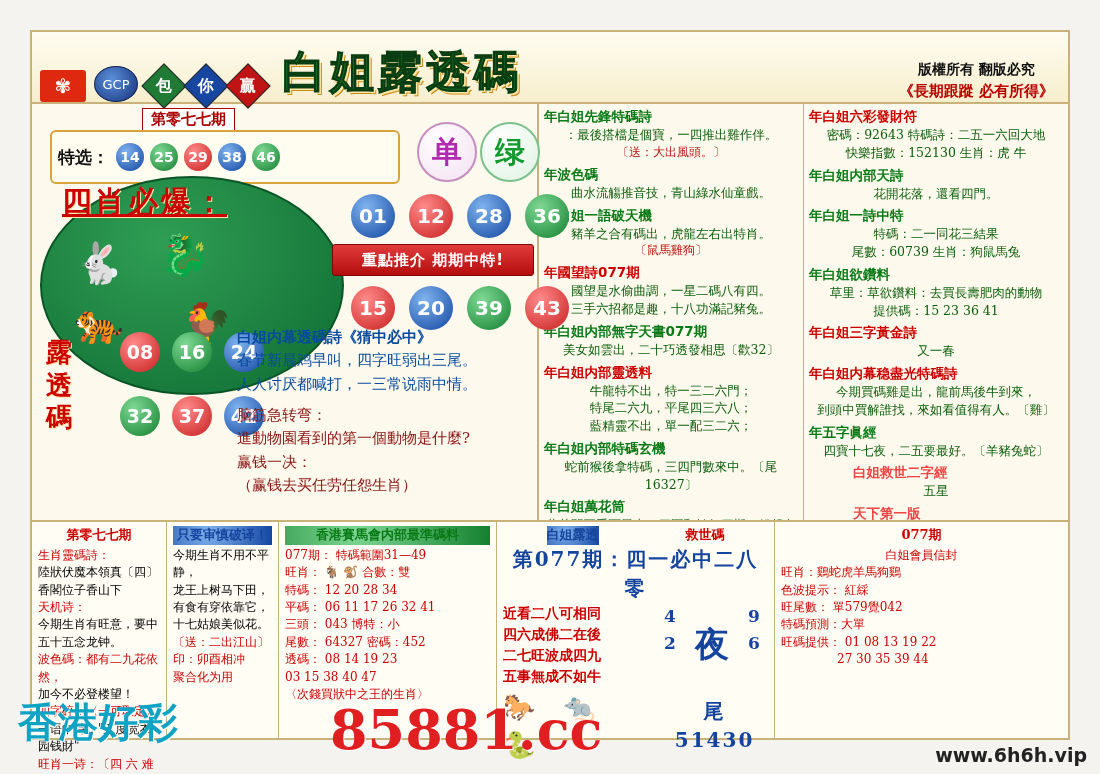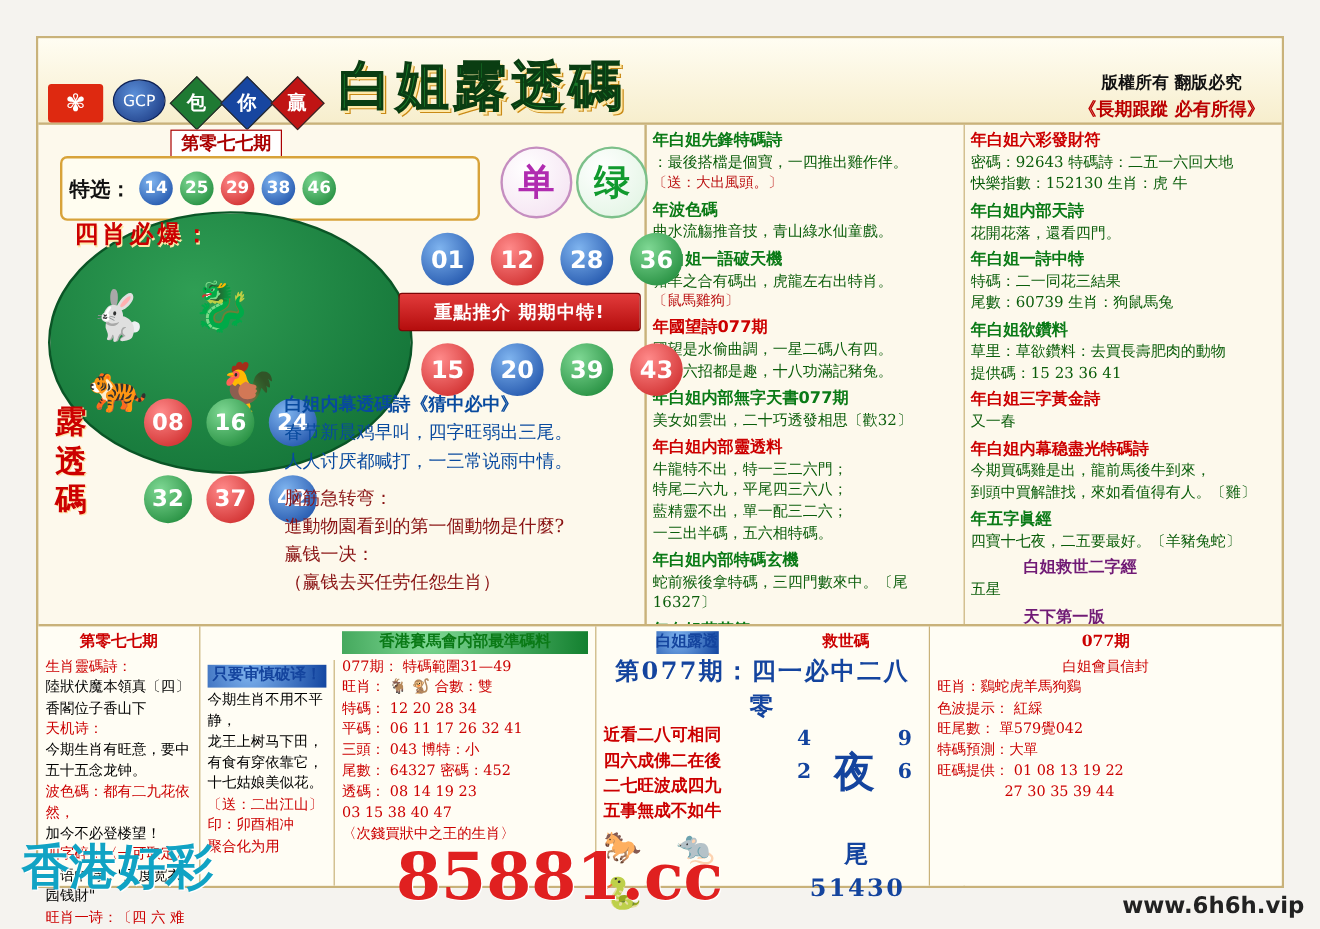--- a/index.html
+++ b/index.html
@@ -89,22 +89,22 @@
     background:radial-gradient(circle at 35% 30%,#ffffff,#def3e0);
     border:2px solid #7cc08a;display:flex;align-items:center;justify-content:center;
     font-size:30px;font-weight:bold;color:#119a2e;
   }
   .oval{
     position:absolute;left:8px;top:72px;width:300px;height:215px;border-radius:50%;
     background:radial-gradient(ellipse at 40% 30%,#2f9e54,#0e6b32);
     border:2px solid #0a5526;
   }
   .sixiao{
-    position:absolute;left:30px;top:78px;font-size:20px;font-weight:bold;color:#c00;
-    text-shadow:1px 1px 0 #ffe9a8;font-family:"DejaVu Serif",serif;letter-spacing:3px;
+    position:absolute;left:30px;top:78px;font-size:30px;font-weight:bold;color:#c00;
+    text-shadow:1px 1px 0 #ffe9a8;font-family:"DejaVu Serif",serif;letter-spacing:3px;text-decoration:underline;
   }
   .animal{position:absolute;font-size:40px;}
   .a1{left:42px;top:136px;}
   .a2{left:128px;top:128px;color:#2b5fae;}
   .a3{left:42px;top:196px;color:#c06a12;}
   .a4{left:150px;top:196px;color:#b03030;}
 
   .rowballs{position:absolute;display:flex;align-items:center;}
   .r1{left:312px;top:90px;}
   .r2{left:312px;top:182px;}
@@ -124,37 +124,37 @@
     position:absolute;left:205px;top:222px;width:290px;font-size:15px;color:#084a9e;
     line-height:1.55;font-family:"DejaVu Serif",serif;
   }
   .poem .hd{color:#084a9e;font-weight:bold;}
   .poem2{
     position:absolute;left:205px;top:300px;width:290px;font-size:15px;color:#8a1414;
     line-height:1.55;font-family:"DejaVu Serif",serif;
   }
 
   
-  .rline{font-size:12.5px;line-height:1.42;color:#0a5d0a;font-family:"DejaVu Serif",serif;}
+  .rline{font-size:12.5px;line-height:1.42;color:#0a5d0a;font-family:"DejaVu Serif",serif;text-align:center;}
   .rhead{font-size:13.5px;font-weight:bold;color:#0a7a16;}
   .rhead.red{font-size:13.5px;font-weight:bold;color:#c00;background:none;}
   .rsub{color:#b11;font-size:12px;}
   .rblk{margin-bottom:5px;}
-  .rblk .rhead.b{color:#701a75;padding-left:44px;}
+  .rblk .rhead.b{color:#ef4444;padding-left:44px;}
 
   
   .bottom{
     position:absolute;left:0;bottom:0;width:100%;height:218px;
     border-top:2px solid #c9b27a;display:flex;box-sizing:border-box;background:#fffdf4;
   }
   .bcol{border-right:1px solid #c9b27a;padding:4px 6px;box-sizing:border-box;font-size:12px;
         font-family:"DejaVu Serif",serif;line-height:1.45;}
   .bcol:last-child{border-right:none;}
   .bc1{width:135px;}
-  .bc2{width:112px;margin-top:28px;}
+  .bc2{width:112px;}
   .bc3{width:218px;}
   .bc4{width:278px;}
   .bc5{flex:1;}
   .bttl{text-align:center;font-weight:bold;color:#c00;font-size:13px;margin-bottom:2px;}
   .bttl.green{color:#0a7a16;}
   .bttl.blue{color:#14449e;}
   .kv{color:#c00;}
   .big{font-size:20px;font-weight:bold;color:#14449e;letter-spacing:2px;text-align:center;}
   .verse{font-size:14px;color:#c00;line-height:1.5;font-weight:bold;}
   .ye{font-size:34px;font-weight:bold;color:#14449e;font-family:"DejaVu Serif",serif;}
@@ -294,21 +294,20 @@
         </div>
         <div class="rblk">
           <div class="rhead">年白姐内部無字天書077期</div>
           <div class="rline">美女如雲出，二十巧透發相思〔歡32〕</div>
         </div>
         <div class="rblk">
           <div class="rhead red">年白姐内部靈透料</div>
           <div class="rline">牛龍特不出，特一三二六門；</div>
           <div class="rline">特尾二六九，平尾四三六八；</div>
           <div class="rline">藍精靈不出，單一配三二六；</div>
-          <div class="rline">一三出半碼，五六相特碼。</div>
         </div>
         <div class="rblk">
           <div class="rhead">年白姐内部特碼玄機</div>
           <div class="rline">蛇前猴後拿特碼，三四門數來中。〔尾16327〕</div>
         </div>
         <div class="rblk">
           <div class="rhead">年白姐萬花筒</div>
           <div class="rline">萬花開五重西風中，四圈翻轉無四期，錢起色彩盡隨虎藏狗居。</div>
           <div class="rline rsub">猪生肖：属雞鼠馬龍；馬前牛過</div>
         </div>

